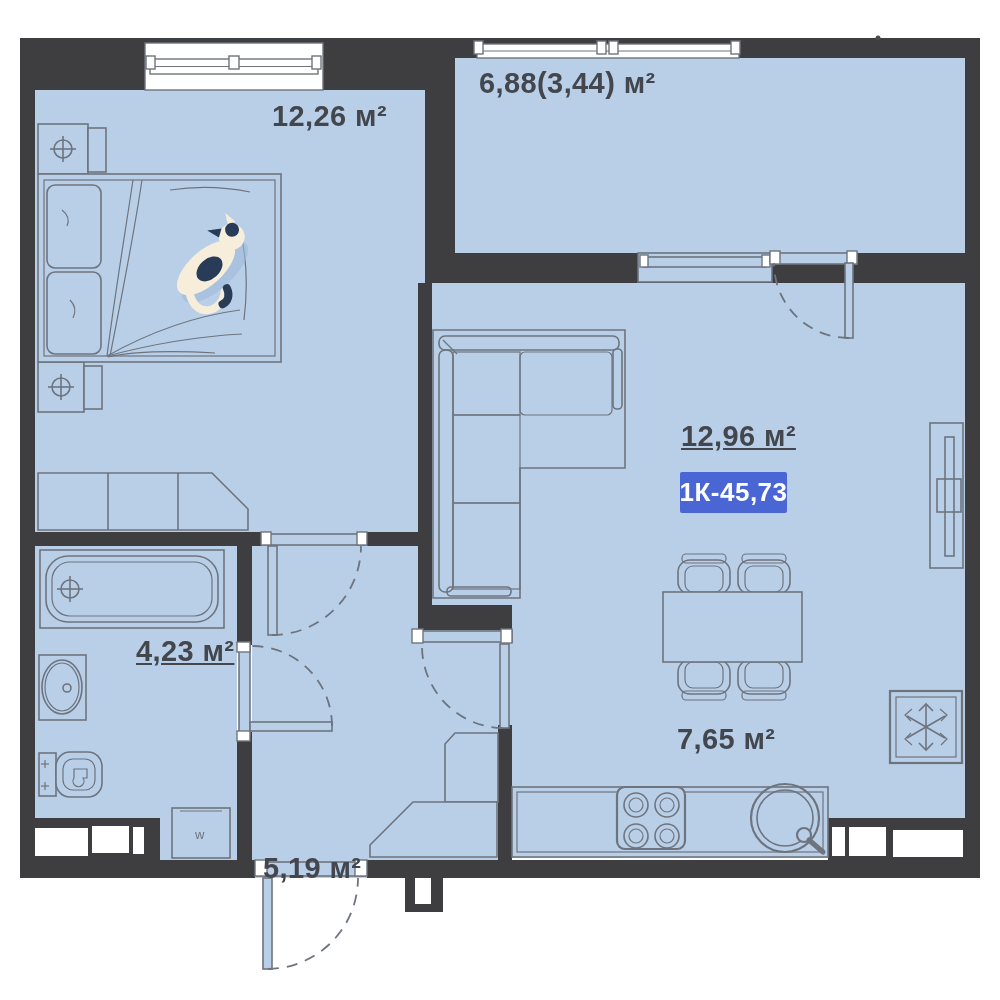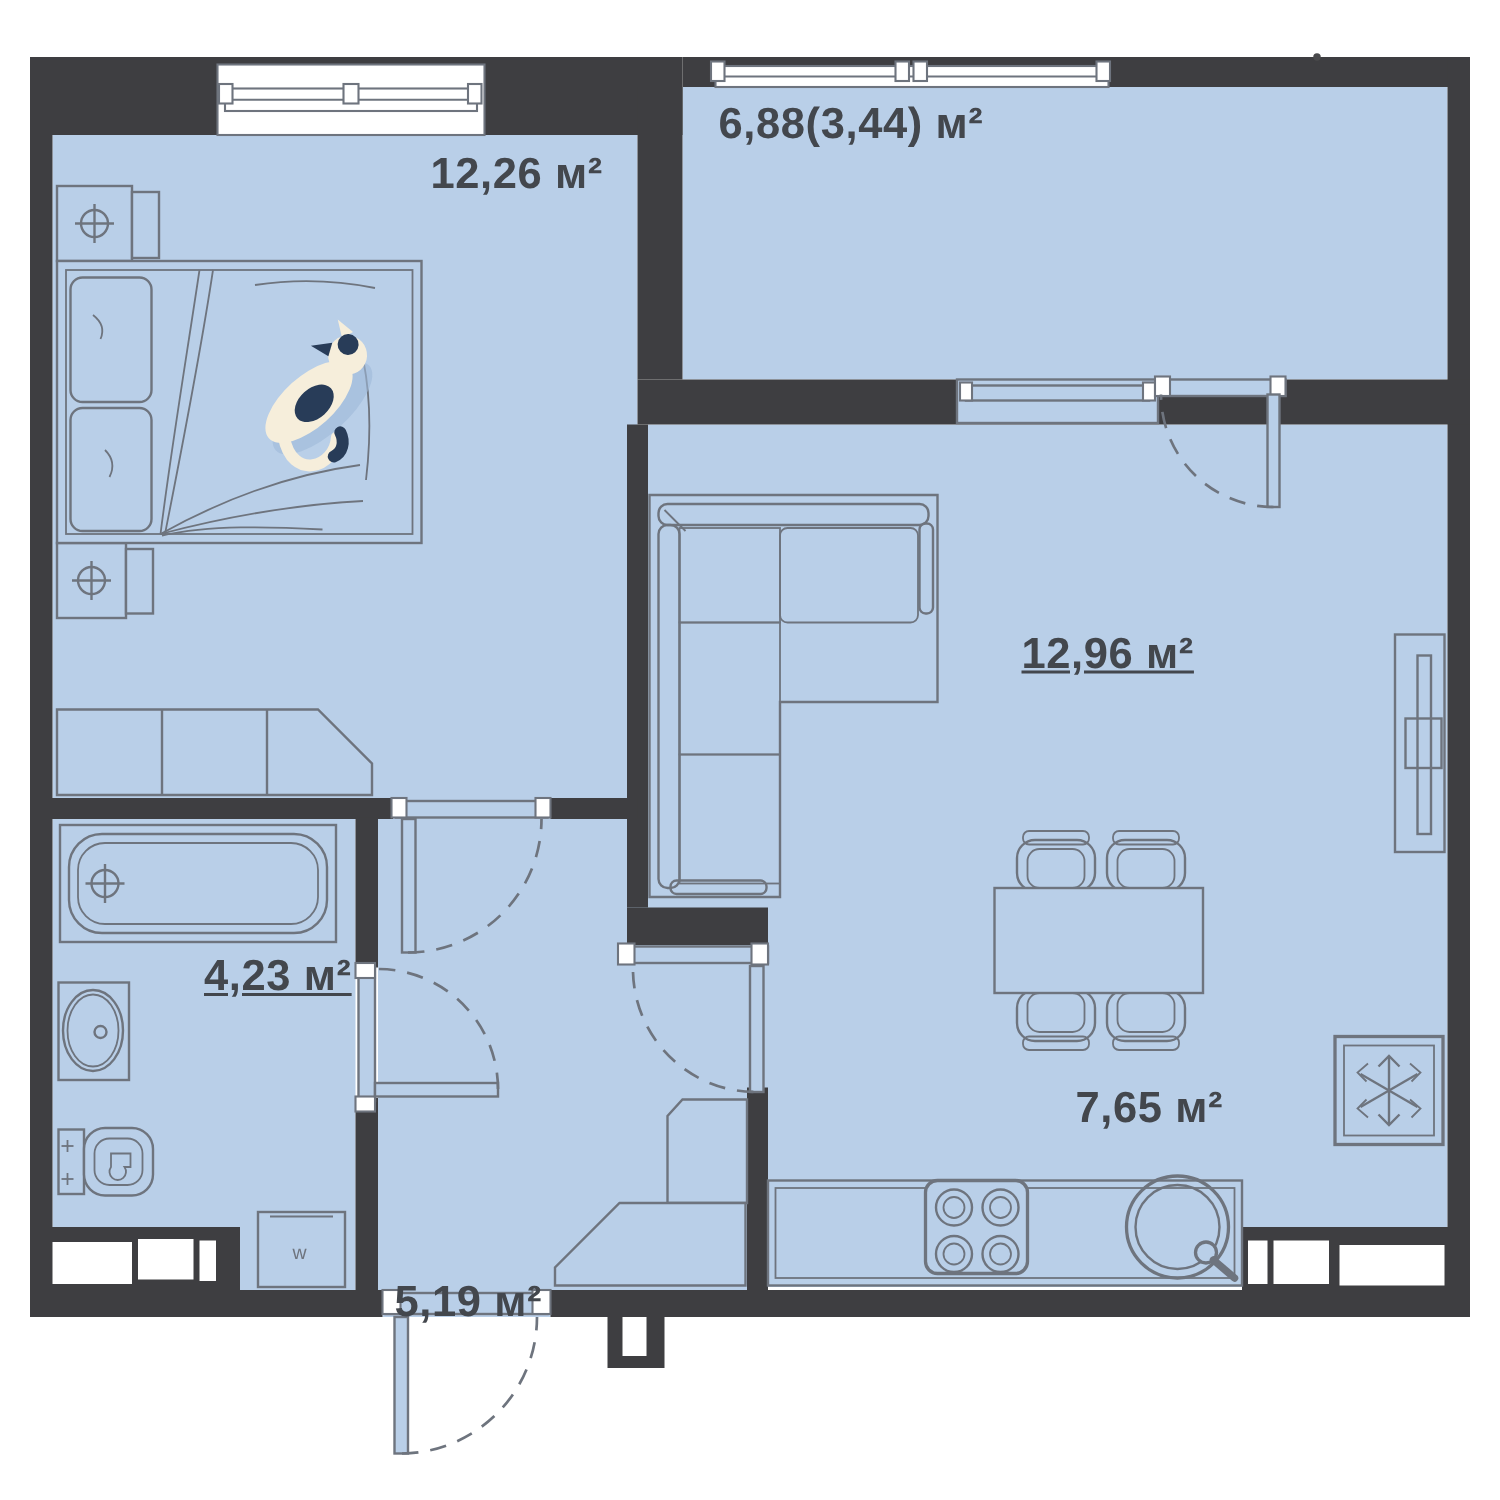--- a/index.html
+++ b/index.html
@@ -16,26 +16,26 @@
   .wh{fill:#fff;}
   .s{fill:none;stroke:var(--line);stroke-width:1.6;}
   .s1{fill:none;stroke:var(--line);stroke-width:1.2;}
   .sf{fill:var(--floor);stroke:var(--line);stroke-width:1.6;}
   .swh{fill:#fff;stroke:var(--line);stroke-width:1.4;}
   .dash{fill:none;stroke:var(--line);stroke-width:1.8;stroke-dasharray:11 8;}
   .thick{stroke-width:2.2;}
   
   .lbl{position:absolute;font-weight:bold;font-size:29px;letter-spacing:.4px;
        color:var(--label-text);white-space:nowrap;}
-  #lbl-bedroom {left:287px;top:100px;}
+  #lbl-bedroom {left:272px;top:100px;}
   #lbl-balcony {left:461px;top:67px;margin-left:18px;}
   #lbl-living  {left:681px;top:420px;text-decoration:underline;}
   #lbl-bathroom{left:136px;top:635px;text-decoration:underline;}
   #lbl-hallway {left:263px;top:804px;margin-top:48px;}
-  #lbl-kitchen {left:677px;top:723px;margin-left:40px;}
+  #lbl-kitchen {left:677px;top:723px;}
   .badge{position:absolute;left:680px;top:472px;width:107px;height:41px;
          background:var(--badge-bg);color:var(--badge-text);font-weight:bold;
          font-size:26px;display:flex;align-items:center;justify-content:center;
          border-radius:2px;letter-spacing:.5px;cursor:pointer;}
   .washer-mark{font:13px "Liberation Sans",sans-serif;fill:var(--line);}
 </style>
 </head>
 <body>
 
 <div class="stage">
@@ -302,13 +302,14 @@
     </g>
   </g>
 </svg>
 
   <div class="lbl" id="lbl-bedroom">12,26 м²</div>
   <div class="lbl" id="lbl-balcony">6,88(3,44) м²</div>
   <div class="lbl" id="lbl-living">12,96 м²</div>
   <div class="lbl" id="lbl-bathroom">4,23 м²</div>
   <div class="lbl" id="lbl-hallway">5,19 м²</div>
   <div class="lbl" id="lbl-kitchen">7,65 м²</div>
+  <div class="badge">1К-45,73</div>
 </div>
 
 </body></html>

